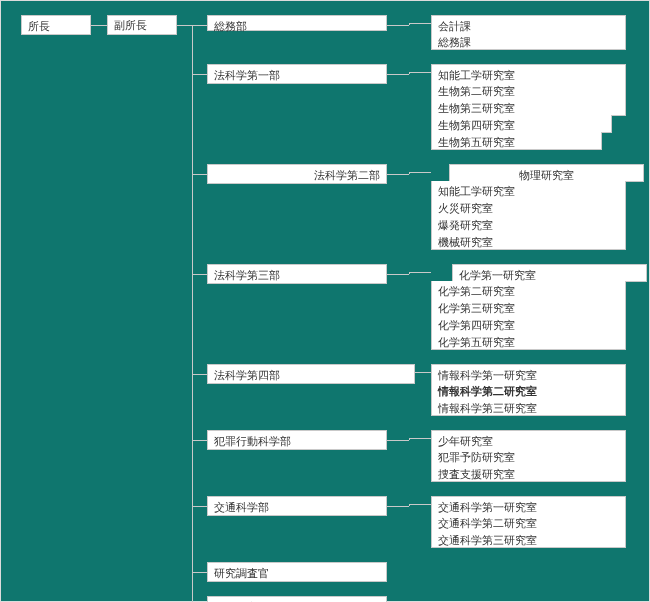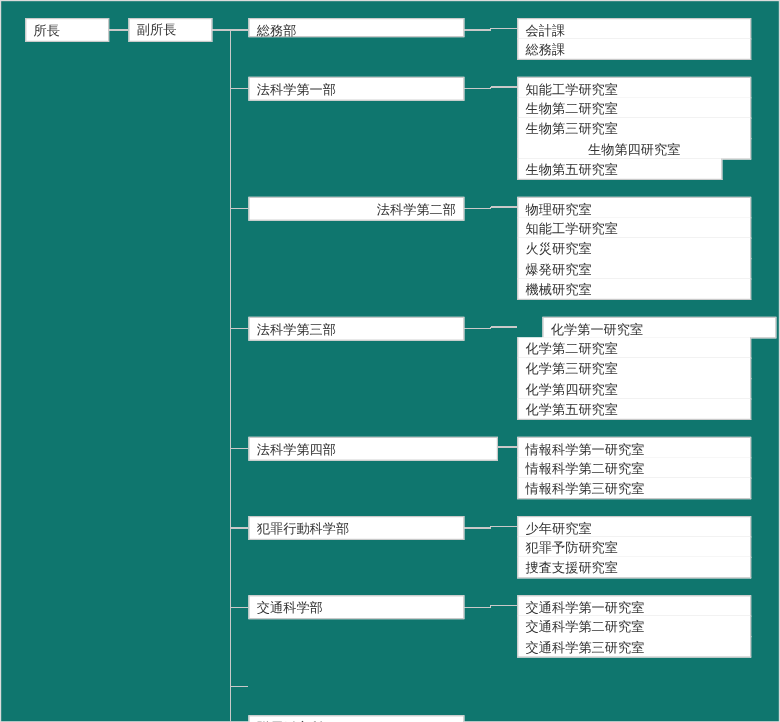--- a/index.html
+++ b/index.html
@@ -83,40 +83,41 @@
     </svg>
 <div class="box" style="left: 20px; top: 14px; width: 70px; height: 20px;">所長</div>
     <div class="box" style="left: 106px; top: 14px; width: 70px; height: 20px; font-family: Liberation Mono, monospace;">副所長</div>
     <div class="box" style="left: 206px; top: 14px; width: 180px; height: 16px;">総務部</div>
     <div class="box" style="left: 430px; top: 14px; width: 195px; height: 18px;">会計課</div>
     <div class="box" style="left: 430px; top: 31px; width: 195px; height: 18px; border-top: none;">総務課</div>
     <div class="box" style="left: 206px; top: 63px; width: 180px; height: 20px;">法科学第一部</div>
     <div class="box" style="left: 430px; top: 63px; width: 195px; height: 18px;">知能工学研究室</div>
     <div class="box" style="left: 430px; top: 80px; width: 195px; height: 18px; border-top: none;">生物第二研究室</div>
     <div class="box" style="left: 430px; top: 97px; width: 195px; height: 18px; border-top: none;">生物第三研究室</div>
-    <div class="box" style="left: 430px; top: 114px; width: 195px; height: 18px; border-top: none; text-align: center;">生物第四研究室</div>
+    <div class="box" style="left: 430px; top: 114px; width: 181px; height: 18px; border-top: none;">生物第四研究室</div>
     <div class="box" style="left: 430px; top: 131px; width: 171px; height: 18px; border-top: none;">生物第五研究室</div>
     <div class="box" style="left: 206px; top: 163px; width: 180px; height: 20px; text-align: right;">法科学第二部</div>
-    <div class="box" style="left: 430px; top: 163px; width: 195px; height: 18px;">物理研究室</div>
+    <div class="box" style="left: 448px; top: 163px; width: 195px; height: 18px; text-align: center;">物理研究室</div>
     <div class="box" style="left: 430px; top: 180px; width: 195px; height: 18px; border-top: none;">知能工学研究室</div>
     <div class="box" style="left: 430px; top: 197px; width: 195px; height: 18px; border-top: none;">火災研究室</div>
     <div class="box" style="left: 430px; top: 214px; width: 195px; height: 18px; border-top: none;">爆発研究室</div>
     <div class="box" style="left: 430px; top: 231px; width: 195px; height: 18px; border-top: none;">機械研究室</div>
     <div class="box" style="left: 206px; top: 263px; width: 180px; height: 20px;">法科学第三部</div>
     <div class="box" style="left: 430px; top: 263px; width: 195px; height: 18px; margin-left: 21px;">化学第一研究室</div>
     <div class="box" style="left: 430px; top: 280px; width: 195px; height: 18px; border-top: none;">化学第二研究室</div>
     <div class="box" style="left: 430px; top: 297px; width: 195px; height: 18px; border-top: none;">化学第三研究室</div>
     <div class="box" style="left: 430px; top: 314px; width: 195px; height: 18px; border-top: none;">化学第四研究室</div>
     <div class="box" style="left: 430px; top: 331px; width: 195px; height: 18px; border-top: none;">化学第五研究室</div>
     <div class="box" style="left: 206px; top: 363px; width: 208px; height: 20px;">法科学第四部</div>
     <div class="box" style="left: 430px; top: 363px; width: 195px; height: 18px;">情報科学第一研究室</div>
-    <div class="box" style="left: 430px; top: 380px; width: 195px; height: 18px; border-top: none;">情報科学第二研究室</div>
+    <div class="box" style="left: 430px; top: 380px; width: 195px; height: 18px; border-top: none; font-weight: bold;">情報科学第二研究室</div>
     <div class="box" style="left: 430px; top: 397px; width: 195px; height: 18px; border-top: none;">情報科学第三研究室</div>
     <div class="box" style="left: 206px; top: 429px; width: 180px; height: 20px;">犯罪行動科学部</div>
     <div class="box" style="left: 430px; top: 429px; width: 195px; height: 18px;">少年研究室</div>
     <div class="box" style="left: 430px; top: 446px; width: 195px; height: 18px; border-top: none;">犯罪予防研究室</div>
     <div class="box" style="left: 430px; top: 463px; width: 195px; height: 18px; border-top: none;">捜査支援研究室</div>
     <div class="box" style="left: 430px; top: 495px; width: 195px; height: 18px;">交通科学第一研究室</div>
     <div class="box" style="left: 206px; top: 495px; width: 180px; height: 20px;">交通科学部</div>
     <div class="box" style="left: 430px; top: 512px; width: 195px; height: 18px; border-top: none;">交通科学第二研究室</div>
     <div class="box" style="left: 430px; top: 529px; width: 195px; height: 18px; border-top: none;">交通科学第三研究室</div>
+    <div class="box" style="left: 206px; top: 561px; width: 180px; height: 20px;">研究調査官</div>
     <div class="box" style="left: 206px; top: 595px; width: 180px; height: 20px;">附属鑑定所</div>
   </div>
 
 </body></html>

